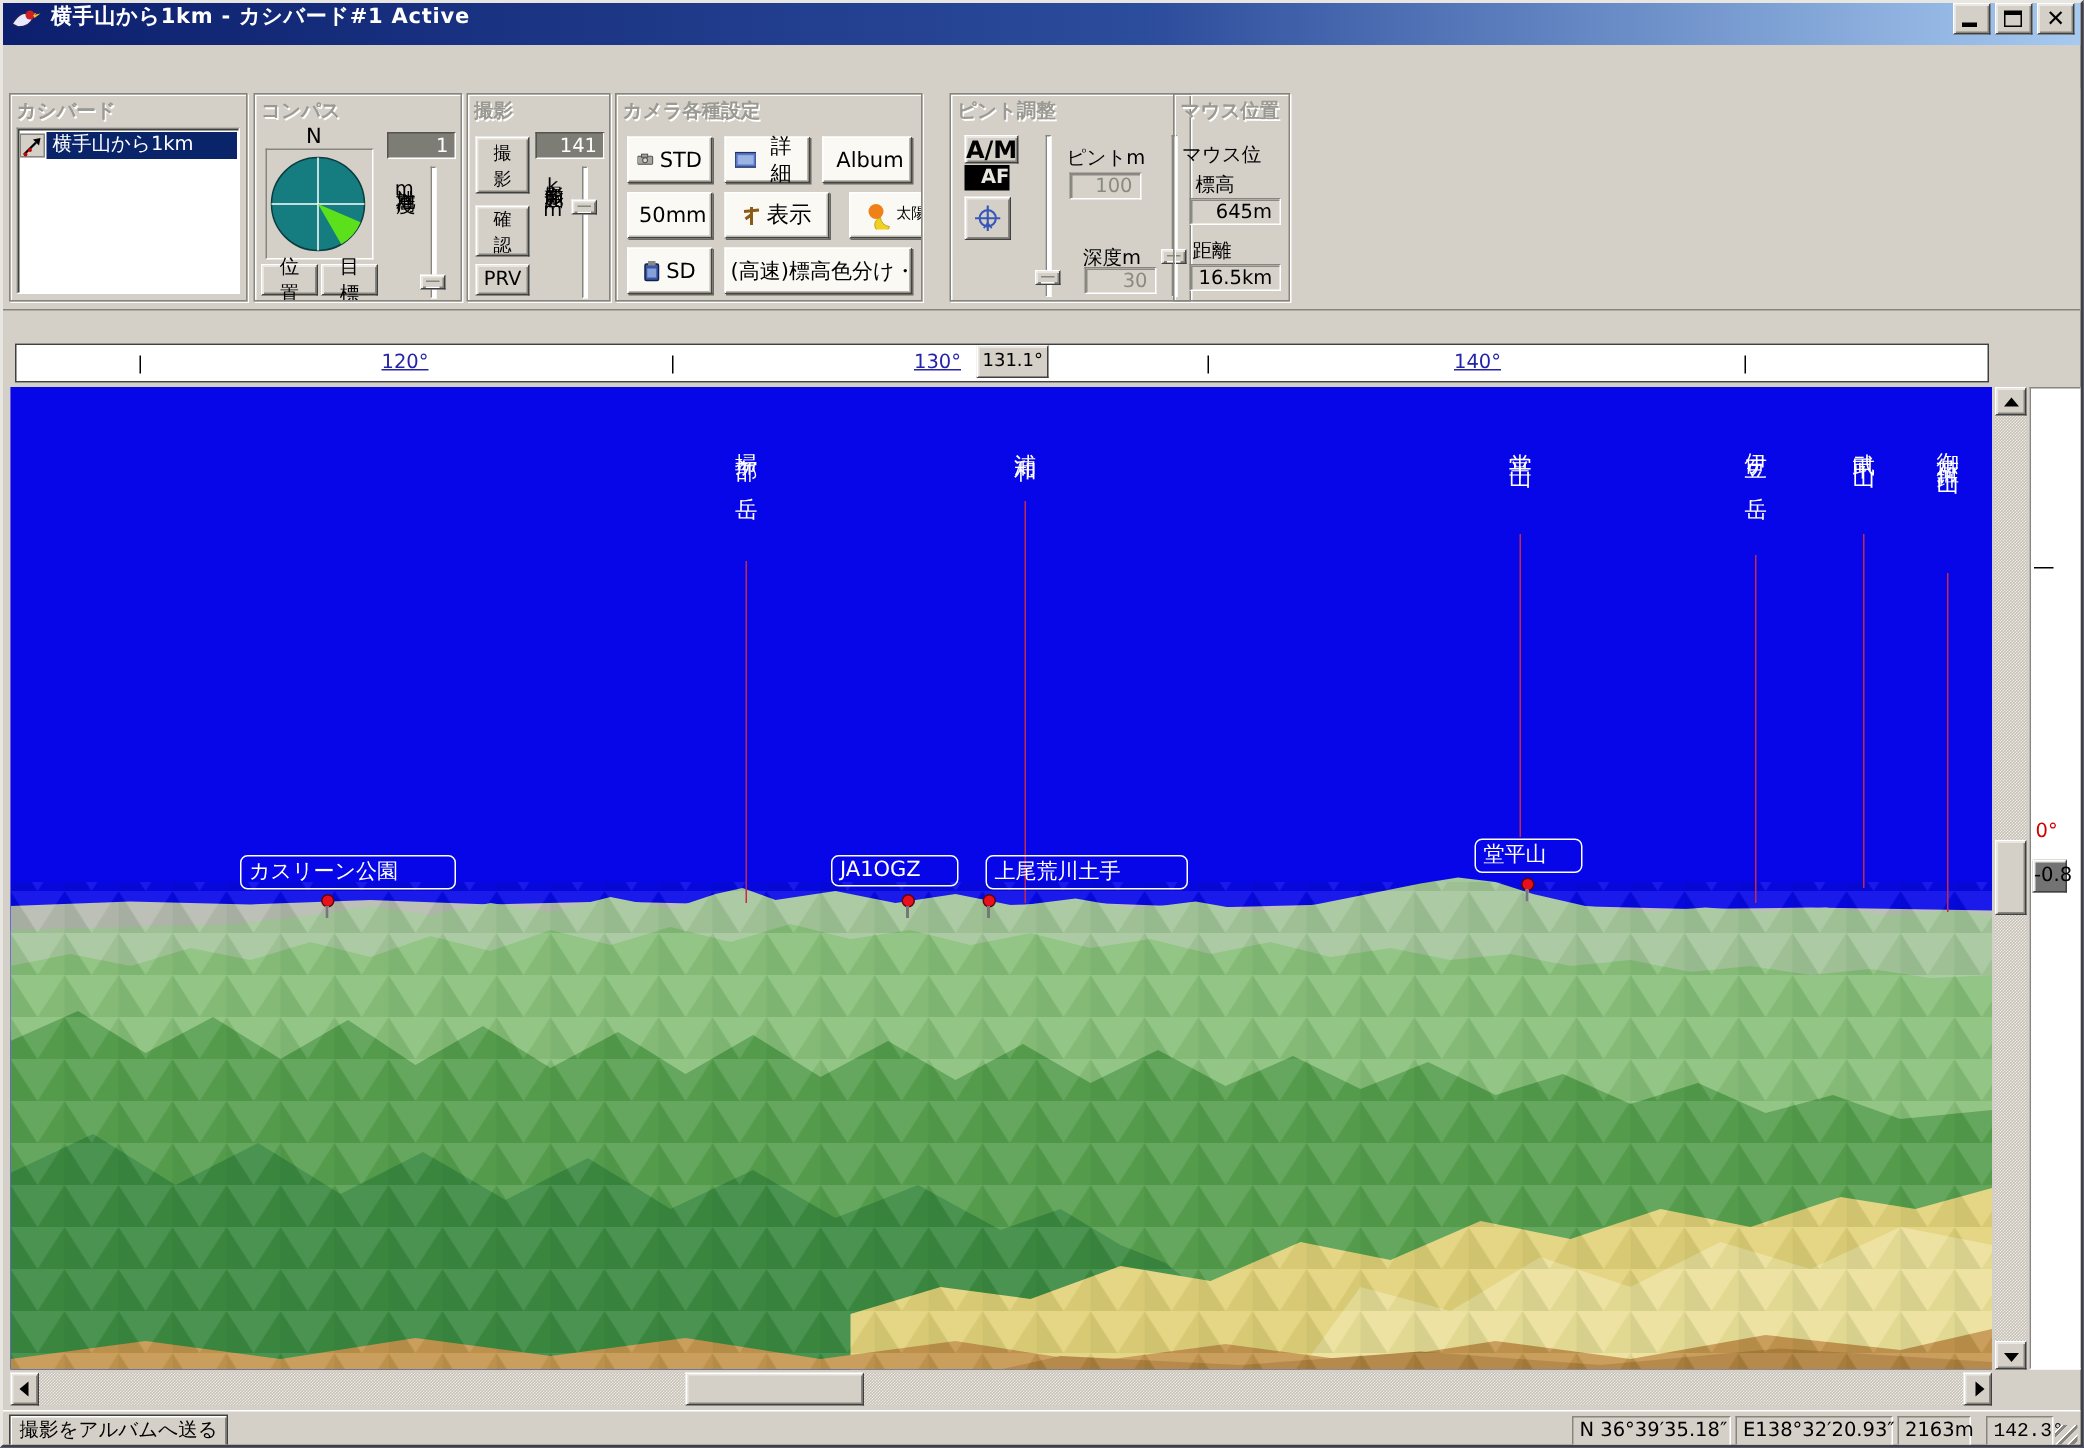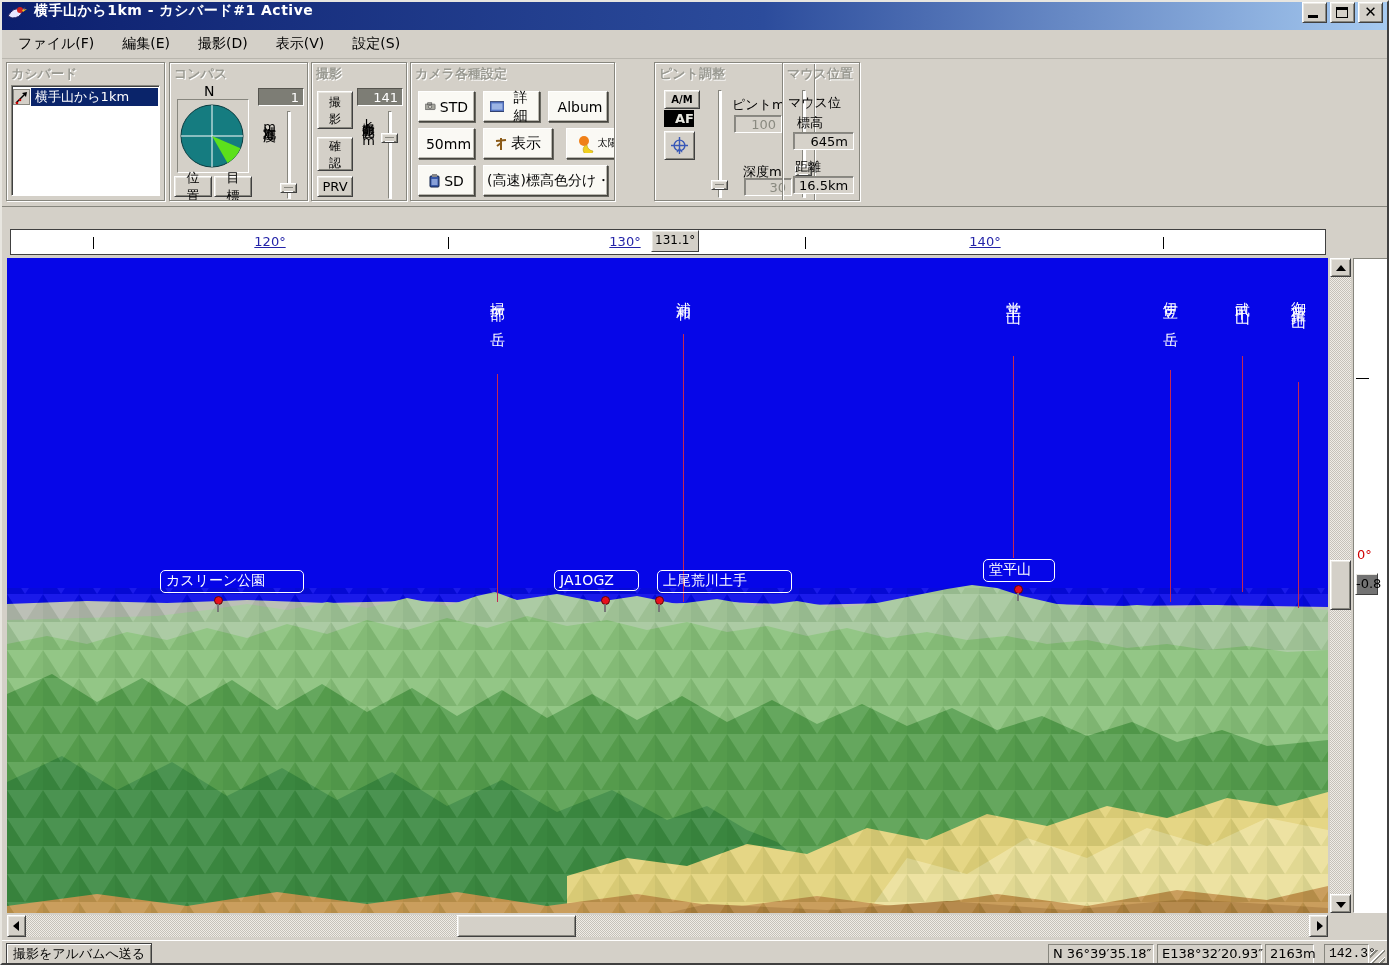--- a/index.html
+++ b/index.html
@@ -130,27 +130,20 @@
         </button>
       <button class="wbtn">
           <span class="g-max"></span>
         </button>
       <button class="wbtn">
           <span class="g-cls">✕</span>
         </button>
     </span>
   </div>
 
-  <div class="menubar" id="menubar">
-      <span class="menu-item">ファイル(F)</span>
-      <span class="menu-item">編集(E)</span>
-      <span class="menu-item">撮影(D)</span>
-      <span class="menu-item">表示(V)</span>
-      <span class="menu-item">設定(S)</span>
-    </div>
 
   <div class="toolbar">
 
     <div class="panel group" style="left:4px;width:159px;">
       <div class="gtitle">カシバード</div>
       <div class="listbox">
         <div class="hist-row">
           <span class="hist-ico">
             <svg width="15" height="14" viewBox="0 0 15 14">
               <path d="M2 12 L10 4" stroke="#000" stroke-width="1.5" fill="none"></path>
@@ -262,23 +255,23 @@
         <svg width="11" height="14" viewBox="0 0 11 14">
           <rect x="1" y="2" width="9" height="11" rx="1" fill="#3858a8" stroke="#102048"></rect>
           <rect x="3" y="0" width="5" height="3" fill="#888"></rect>
           <rect x="2.5" y="5" width="6" height="6" fill="#88a0d8"></rect>
         </svg>
         <span>SD</span>
       </button>
       <button class="wbutton" style="position:absolute;left:72px;top:102px;width:125px;height:31px;font-size:14px;white-space:nowrap;overflow:hidden;justify-content:flex-start;padding-left:3px;">(高速)標高色分け・オ</button>
     </div>
 
-    <div class="panel group" style="left:652px;width:161px;">
+    <div class="panel group" style="left:631px;width:161px;">
       <div class="gtitle">ピント調整</div>
-      <button class="btn" style="position:absolute;left:9px;top:27px;width:36px;height:19px;font-weight:bold;font-size:10px;">A/M</button>
+      <button class="btn" style="position:absolute;left:9px;top:27px;width:36px;height:19px;font-weight:bold;font-size:16px;">A/M</button>
       <div class="afbox" style="position:absolute;left:9px;top:47px;width:30px;height:17px;line-height:17px;">AF</div>
       <button class="btn" style="position:absolute;left:9px;top:68px;width:31px;height:29px;">
         <svg width="19" height="19" viewBox="0 0 19 19">
           <circle cx="9.5" cy="9.5" r="6" fill="none" stroke="#3858b8" stroke-width="1.6"></circle>
           <path d="M9.5 0 L9.5 19 M0 9.5 L19 9.5" stroke="#3858b8" stroke-width="1.6"></path>
           <path d="M9.5 13 L6.5 17 M9.5 13 L12.5 17" stroke="#3858b8" stroke-width="1.2"></path>
         </svg>
       </button>
       <div class="slider" style="left:56px;top:27px;height:108px;">
         <div class="track"></div>

